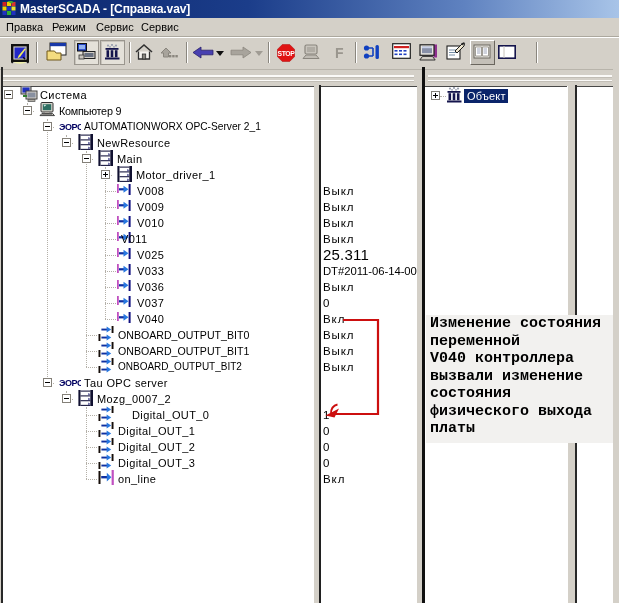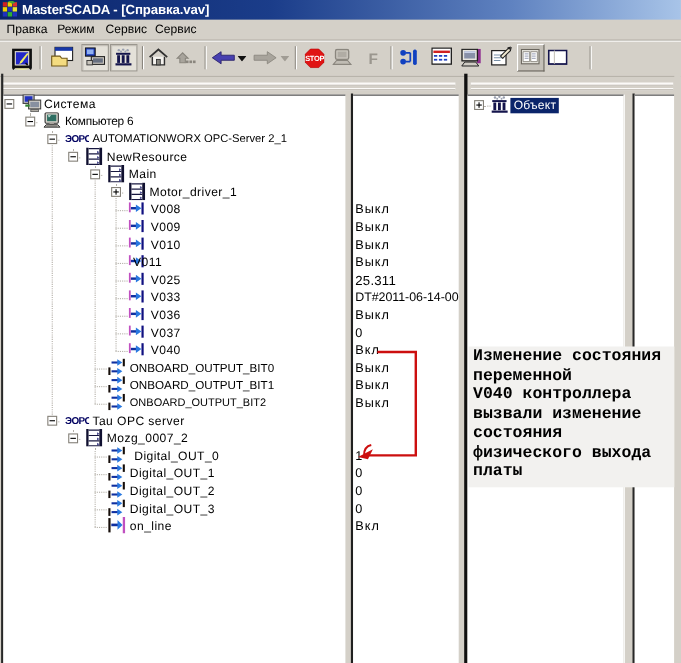--- a/index.html
+++ b/index.html
@@ -223,21 +223,21 @@
 <div class="t" style="left:40px;top:87px;letter-spacing:0.4px">Система</div>
 <div class="box" style="left:23px;top:106px"></div>
 <svg class="abs" style="left:39px;top:102px" width="17" height="15" viewBox="0 0 17 15">
     <rect x="2" y="0.5" width="12" height="9.5" rx="1" fill="#d8d4cc" stroke="#303030" stroke-width="1"></rect>
     <rect x="3.8" y="2.2" width="8.4" height="6" fill="#2e6e62"></rect>
     <path d="M4.5 2.8 l3 0 -2 2 z" fill="#cfe8e0"></path>
     <rect x="6" y="10" width="4" height="1.8" fill="#b8b4ac"></rect>
     <path d="M1 13.6 L3 11.4 h10.5 l2 2.2 z" fill="#c8c4bc" stroke="#303030" stroke-width="0.9"></path>
     <path d="M3.2 12.7 h9.8" stroke="#606060" stroke-width="0.8"></path>
   </svg>
-<div class="t" style="left:59px;top:103px;font-size:10.8px;letter-spacing:-0.25px">Компьютер 6</div>
+<div class="t" style="left:59px;top:103px;font-size:10.8px;letter-spacing:-0.25px">Компьютер 9</div>
 <div class="box" style="left:43px;top:122px"></div>
 <svg class="abs" style="left:59px;top:121px" width="22" height="10" viewBox="0 0 22 10">
     <text x="0" y="8.5" font-family="Liberation Sans,sans-serif" font-size="9" font-weight="bold" fill="#000060" letter-spacing="-0.5">ЭOPC</text>
   </svg>
 <div class="t" style="left:84px;top:119px;font-size:10.2px;letter-spacing:0">AUTOMATIONWORX OPC-Server 2_1</div>
 <div class="box" style="left:62px;top:138px"></div>
 <svg class="abs" style="left:78px;top:134px" width="15" height="16" viewBox="0 0 15 16">
     <rect x="0.4" y="0" width="2.1" height="16" fill="#101030"></rect>
     <rect x="12.3" y="0" width="2.7" height="16" fill="#101030"></rect>
     <g stroke="#181840" stroke-width="1.1">
@@ -400,21 +400,21 @@
   </svg>
 <div class="t" style="left:97px;top:391px;letter-spacing:0.4px">Mozg_0007_2</div>
 <svg class="abs" style="left:98px;top:406px" width="16" height="15" viewBox="0 0 16 15">
     <rect x="13.6" y="0" width="1.9" height="7" fill="#150d09"></rect>
     <rect x="3.4" y="2.6" width="6.2" height="1.9" fill="#1030a0"></rect>
     <path d="M8.6 0.6 l4.6 3 -4.6 3 z" fill="#2878e0"></path>
     <rect x="0.5" y="8" width="1.9" height="7" fill="#150d09"></rect>
     <rect x="3.4" y="10.6" width="6.2" height="1.9" fill="#1030a0"></rect>
     <path d="M8.6 8.6 l4.6 3 -4.6 3 z" fill="#2878e0"></path>
   </svg>
-<div class="t" style="left:122px;top:407px;letter-spacing:0.4px">Digital_OUT_0</div>
+<div class="t" style="left:132px;top:407px;letter-spacing:0.4px">Digital_OUT_0</div>
 <svg class="abs" style="left:98px;top:422px" width="16" height="15" viewBox="0 0 16 15">
     <rect x="13.6" y="0" width="1.9" height="7" fill="#150d09"></rect>
     <rect x="3.4" y="2.6" width="6.2" height="1.9" fill="#1030a0"></rect>
     <path d="M8.6 0.6 l4.6 3 -4.6 3 z" fill="#2878e0"></path>
     <rect x="0.5" y="8" width="1.9" height="7" fill="#150d09"></rect>
     <rect x="3.4" y="10.6" width="6.2" height="1.9" fill="#1030a0"></rect>
     <path d="M8.6 8.6 l4.6 3 -4.6 3 z" fill="#2878e0"></path>
   </svg>
 <div class="t" style="left:118px;top:423px;letter-spacing:0.4px">Digital_OUT_1</div>
 <svg class="abs" style="left:98px;top:438px" width="16" height="15" viewBox="0 0 16 15">
@@ -439,21 +439,21 @@
     <rect x="0.5" y="1" width="2" height="13" fill="#150d09"></rect>
     <rect x="13.6" y="0" width="2.2" height="15" fill="#c050c0"></rect>
     <rect x="3.2" y="6" width="6.5" height="2.4" fill="#1030a0"></rect>
     <path d="M8.8 2.8 l4.6 4.4 -4.6 4.4 z" fill="#2878e0"></path>
   </svg>
 <div class="t" style="left:118px;top:471px;letter-spacing:0.4px">on_line</div>
 <div class="t" style="left:323px;top:183px;letter-spacing:0.9px;font-size:11.5px">Выкл</div>
 <div class="t" style="left:323px;top:199px;letter-spacing:0.9px;font-size:11.5px">Выкл</div>
 <div class="t" style="left:323px;top:215px;letter-spacing:0.9px;font-size:11.5px">Выкл</div>
 <div class="t" style="left:323px;top:231px;letter-spacing:0.9px;font-size:11.5px">Выкл</div>
-<div class="t" style="left:323px;top:247px;letter-spacing:0.2px;font-size:12px">25.311</div>
+<div class="t" style="left:323px;top:247px;letter-spacing:0.2px;font-size:15px">25.311</div>
 <div class="t" style="left:323px;top:263px;letter-spacing:-0.05px;font-size:11.3px">DT#2011-06-14-00</div>
 <div class="t" style="left:323px;top:279px;letter-spacing:0.9px;font-size:11.5px">Выкл</div>
 <div class="t" style="left:323px;top:295px;letter-spacing:0.2px;font-size:11.5px">0</div>
 <div class="t" style="left:323px;top:311px;letter-spacing:0.9px;font-size:11.5px">Вкл</div>
 <div class="t" style="left:323px;top:327px;letter-spacing:0.9px;font-size:11.5px">Выкл</div>
 <div class="t" style="left:323px;top:343px;letter-spacing:0.9px;font-size:11.5px">Выкл</div>
 <div class="t" style="left:323px;top:359px;letter-spacing:0.9px;font-size:11.5px">Выкл</div>
 <div class="t" style="left:323px;top:407px;letter-spacing:0.2px;font-size:11.5px">1</div>
 <div class="t" style="left:323px;top:423px;letter-spacing:0.2px;font-size:11.5px">0</div>
 <div class="t" style="left:323px;top:439px;letter-spacing:0.2px;font-size:11.5px">0</div>

